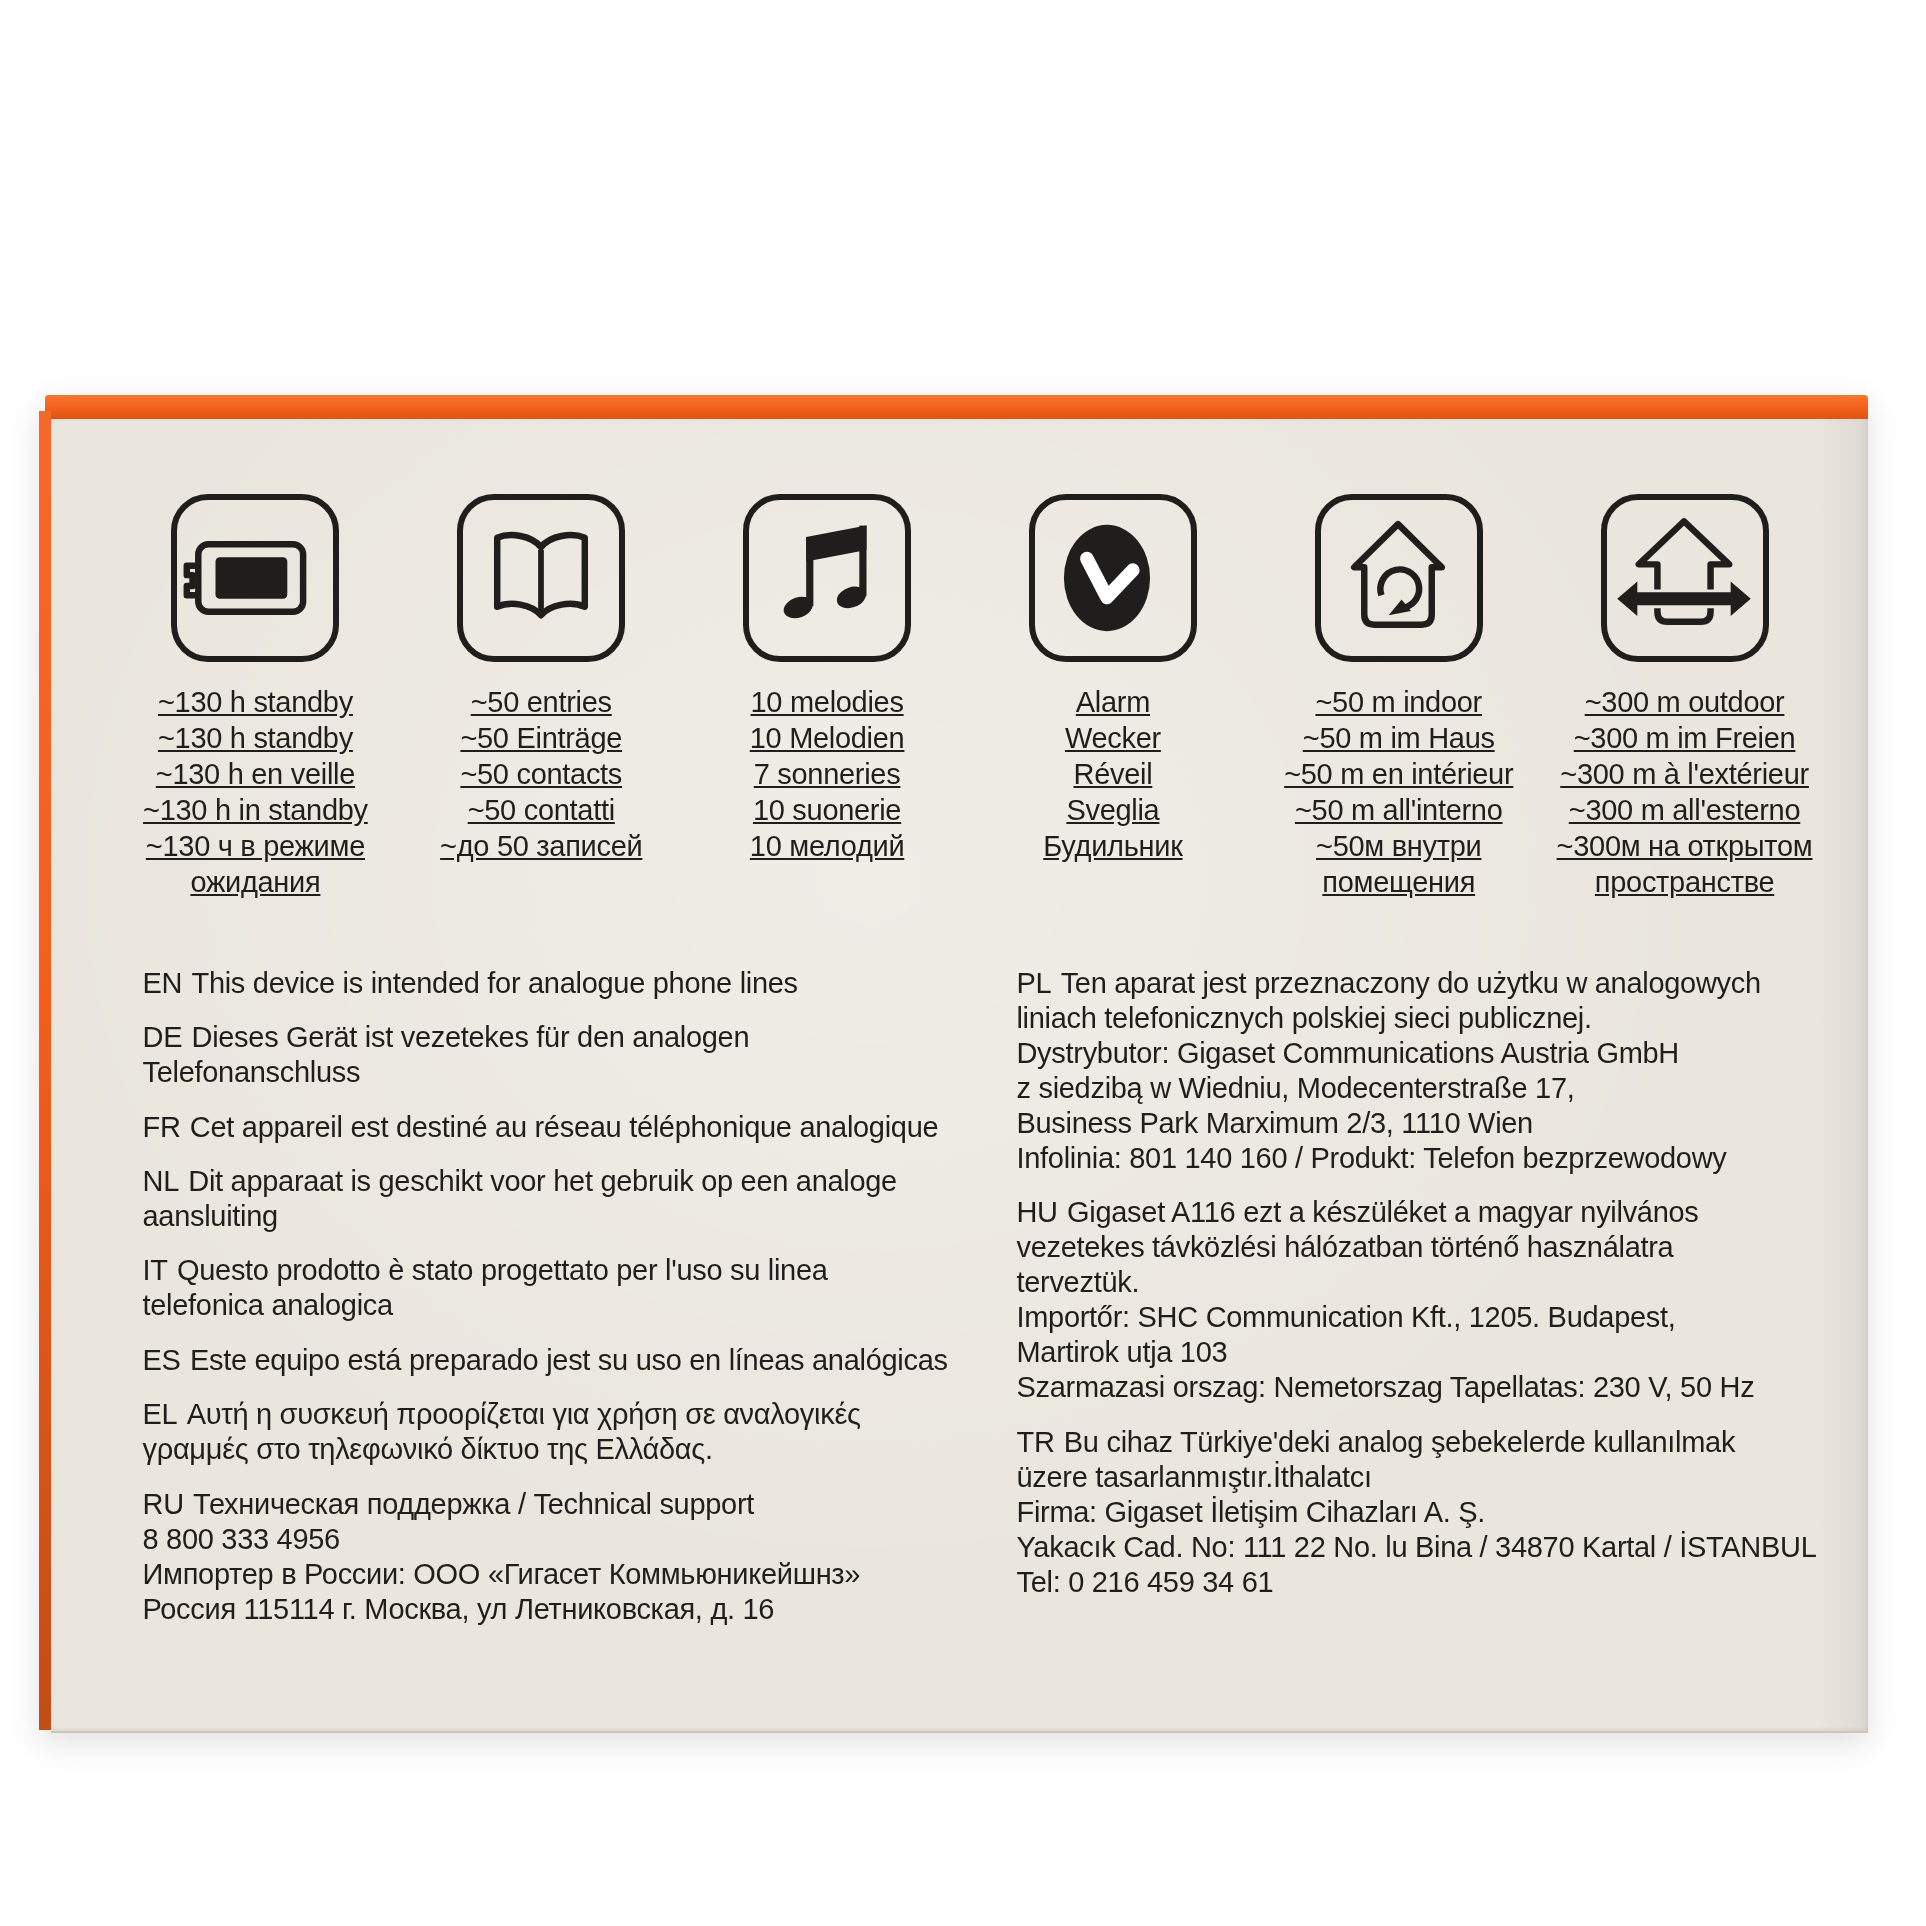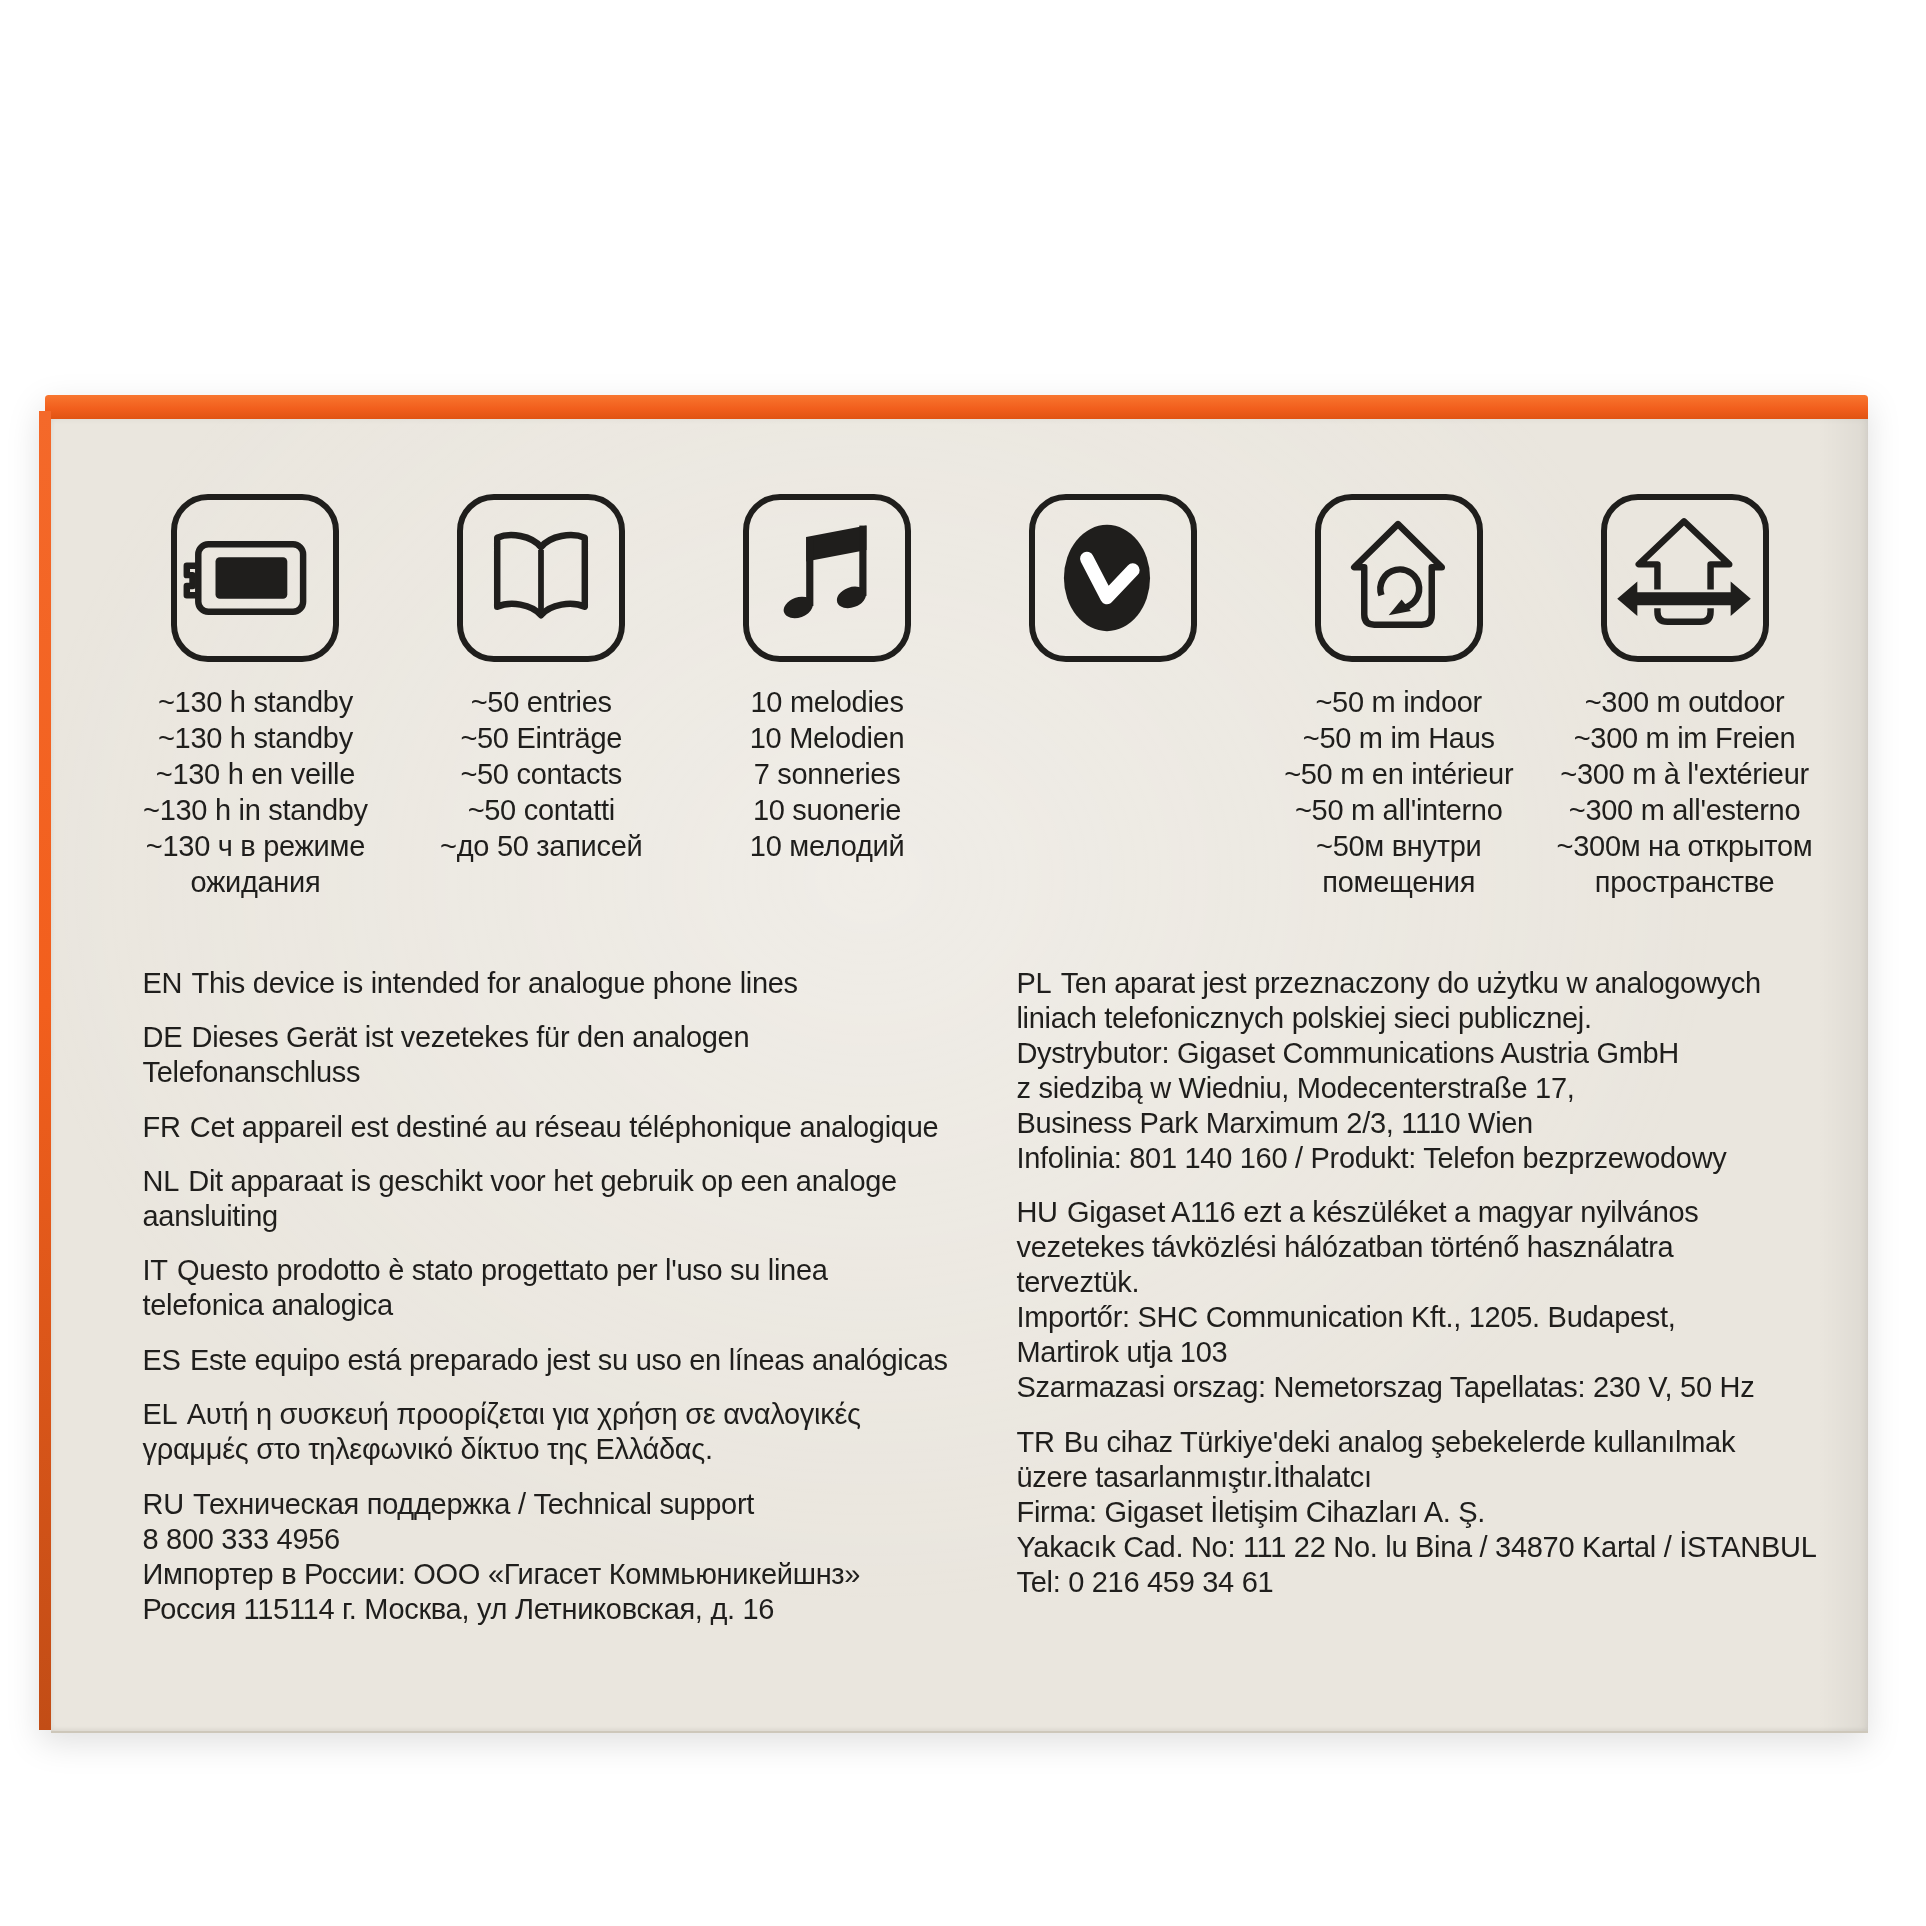--- a/index.html
+++ b/index.html
@@ -44,21 +44,21 @@
     background:linear-gradient(to right, rgba(0,0,0,0), rgba(0,0,0,0.055));
     pointer-events:none;
   }
 
   
   .features{
     display:flex;
     margin:75px 0 0 62px;
     width:1715px;
   }
-  .feature{flex:1 1 0;display:flex;flex-direction:column;align-items:center;}
+  .feature{flex:1 1 0;display:flex;flex-direction:column;align-items:center;text-decoration:underline;}
   .tile{
     width:168px;height:168px;
     border:6.5px solid var(--ink);
     border-radius:37px;
     box-sizing:border-box;
     position:relative;
   }
   .tile svg{position:absolute;left:-6.5px;top:-6.5px;width:168px;height:168px;}
   .caption{
     margin-top:21.5px;
@@ -145,20 +145,25 @@
 10 мелодий</div>
         </div>
 
         <div class="feature">
           <div class="tile">
             <svg viewBox="0 0 234 234">
               <ellipse class="glyph" cx="110" cy="117" rx="60" ry="74"></ellipse>
               <polyline points="82,90 110,144 146,106" fill="none" stroke="#ffffff" stroke-width="19" stroke-linecap="round" stroke-linejoin="round"></polyline>
             </svg>
           </div>
+          <div class="caption">Alarm
+Wecker
+Réveil
+Sveglia
+Будильник</div>
         </div>
 
         <div class="feature">
           <div class="tile">
             <svg viewBox="0 0 234 234">
               <path class="stroke-glyph" d="M117,42 L56,102 L70,102 L70,168 Q70,182 84,182 L150,182 Q164,182 164,168 L164,102 L178,102 Z"></path>
               <path class="stroke-glyph" d="M94,141 A27,27 0 1 1 118,159"></path>
               <polygon class="glyph" points="122,147 135,163 104,169"></polygon>
             </svg>
           </div>

